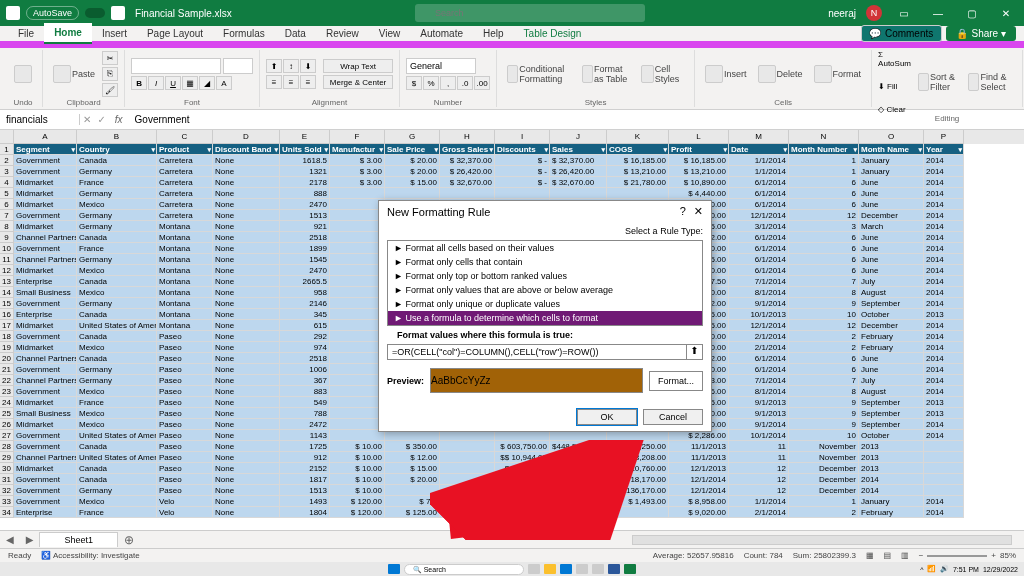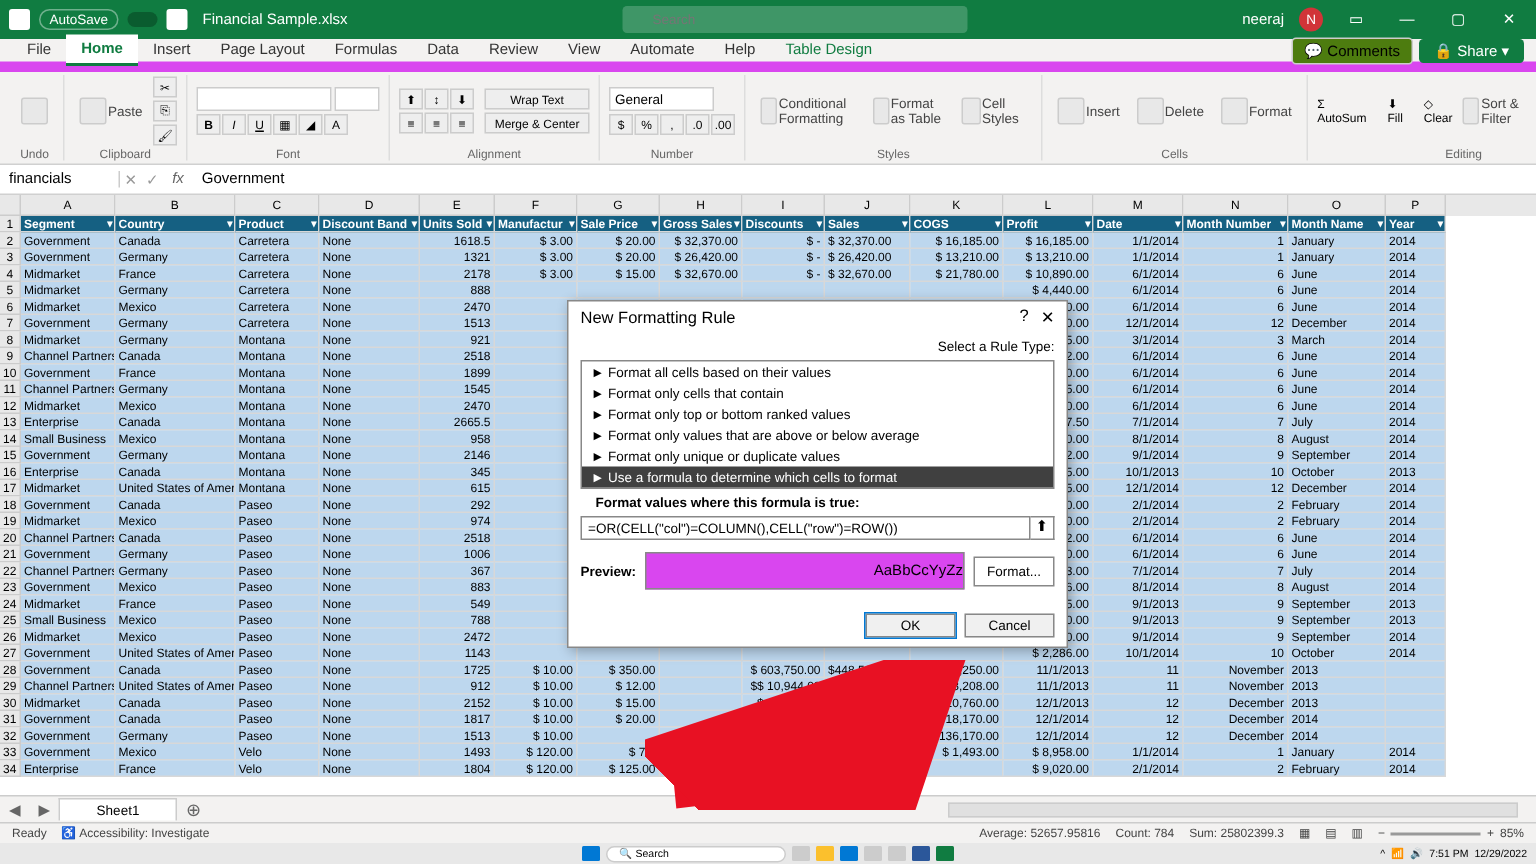--- a/index.html
+++ b/index.html
@@ -14,21 +14,21 @@
 .titlebar .search { flex: 1; display: flex; justify-content: center; }
 .titlebar .search input { width: 230px; height: 18px; background: rgba(255,255,255,.2); border: none; border-radius: 3px; color: #fff; padding: 0 20px; font-size: 9px; }
 .titlebar .right { display: flex; align-items: center; gap: 10px; }
 .titlebar .user { width: 16px; height: 16px; background: #d13438; border-radius: 50%; display: flex; align-items: center; justify-content: center; font-size: 9px; }
 .titlebar .winbtn { width: 24px; text-align: center; font-size: 10px; cursor: pointer; }
 
 
 .ribbon-tabs { height: 22px; background: #f3f2f1; display: flex; align-items: center; padding: 0 8px; gap: 0; border-bottom: 7px solid #d946ef; }
 .ribbon-tabs .tab { padding: 4px 10px; font-size: 10px; cursor: pointer; color: #333; }
 .ribbon-tabs .tab.active { background: #fff; border-bottom: 2px solid #107c41; color: #107c41; font-weight: 600; }
-.ribbon-tabs .comments { margin-left: auto; padding: 2px 8px; border: 1px solid #ccc; border-radius: 3px; font-size: 10px; background: #4d7c0f; cursor: pointer; }
+.ribbon-tabs .comments { margin-left: auto; padding: 2px 8px; border: 1px solid #ccc; border-radius: 3px; font-size: 10px; background: #0f766e; cursor: pointer; }
 .ribbon-tabs .share { margin-left: 4px; padding: 2px 10px; background: #107c41; color: #fff; border-radius: 3px; font-size: 10px; cursor: pointer; }
 
 
 .ribbon { height: 62px; background: #f3f2f1; display: flex; border-bottom: 1px solid #d0d0d0; padding: 2px 4px; }
 .ribbon .group { display: flex; flex-direction: column; padding: 0 6px; border-right: 1px solid #ddd; }
 .ribbon .group .controls { flex: 1; display: flex; align-items: center; gap: 3px; }
 .ribbon .group .label { text-align: center; font-size: 8px; color: #666; }
 .ribbon .btn-lg { display: flex; flex-direction: row; align-items: center; gap: 1px; padding: 2px 4px; cursor: pointer; font-size: 9px; color: #444; }
 .ribbon .btn-lg .ico { width: 18px; height: 18px; background: #e8e8e8; border: 1px solid #ccc; border-radius: 2px; }
 .ribbon .btn-sm { width: 16px; height: 14px; background: #eee; border: 1px solid #ccc; cursor: pointer; font-size: 8px; display: flex; align-items: center; justify-content: center; }
@@ -54,29 +54,29 @@
 .row .cell.num { text-align: right; }
 
 
 .dialog { position: absolute; left: 378px; top: 200px; width: 334px; background: #fff; border: 1px solid #888; box-shadow: 2px 2px 8px rgba(0,0,0,.3); z-index: 100; }
 .dialog .dlg-title { display: flex; justify-content: space-between; align-items: center; padding: 4px 8px; font-size: 11px; }
 .dialog .dlg-title .controls { display: flex; gap: 8px; }
 .dialog .dlg-title .controls span { cursor: pointer; }
 .dialog .section-label { padding: 4px 8px; font-size: 9px; text-align: right; }
 .dialog .rule-types { margin: 0 8px; border: 1px solid #888; }
 .dialog .rule-types .rt { padding: 2px 6px; font-size: 9px; cursor: pointer; }
-.dialog .rule-types .rt.sel { background: #404040; color: #fff; }
+.dialog .rule-types .rt.sel { background: #701a75; color: #fff; }
 .dialog .edit-label { margin: 6px 8px 2px; font-size: 9px; border-bottom: 1px solid #ccc; padding-bottom: 2px; }
 .dialog .formula-label { margin: 4px 18px; font-size: 9px; font-weight: 600; }
 .dialog .formula-input { margin: 0 8px 8px; display: flex; }
 .dialog .formula-input input { flex: 1; border: 1px solid #888; padding: 2px 4px; font-size: 9px; }
 .dialog .formula-input .picker { width: 16px; border: 1px solid #888; border-left: none; text-align: center; cursor: pointer; }
 .dialog .preview-row { margin: 4px 8px 10px; display: flex; align-items: center; gap: 6px; }
 .dialog .preview-row .lbl { font-size: 9px; font-weight: 600; }
-.dialog .preview-row .preview-box { flex: 1; border: 1px solid #888; background: #d946ef; text-align: right; padding: 6px 0; font-size: 10px; }
+.dialog .preview-row .preview-box { flex: 1; border: 1px solid #888; background: #a16207; text-align: left; padding: 6px 0; font-size: 10px; }
 .dialog .preview-row .fmt-btn { border: 1px solid #888; padding: 4px 8px; font-size: 9px; cursor: pointer; }
 .dialog .dlg-buttons { display: flex; justify-content: flex-end; gap: 6px; padding: 6px 8px; }
 .dialog .dlg-buttons button { width: 60px; padding: 2px 0; font-size: 9px; border: 1px solid #888; background: #f0f0f0; cursor: pointer; }
 .dialog .dlg-buttons button.primary { outline: 1px solid #0078d4; }
 
 
 .arrow { position: absolute; left: 430px; top: 440px; z-index: 200; pointer-events: none; }
 .arrow svg { width: 220px; height: 100px; }
 
 
@@ -259,21 +259,21 @@
         </div>
       <div class="btn-lg">
           <div class="ico"></div>
           <span>Format</span>
         </div>
     </div>
     <div class="label">Cells</div>
   </div>
   <div class="group">
     <div class="controls">
-      <div style="display:flex;flex-direction:row;gap:14px;font-size:8px">
+      <div style="display:flex;flex-direction:column;gap:14px;font-size:8px">
         <div>Σ <span>AutoSum</span></div>
         <div>⬇ <span>Fill</span></div>
         <div>◇ <span>Clear</span></div>
       </div>
       <div class="btn-lg">
           <div class="ico"></div>
           <span>Sort &amp; Filter</span>
         </div>
       <div class="btn-lg">
           <div class="ico"></div>

